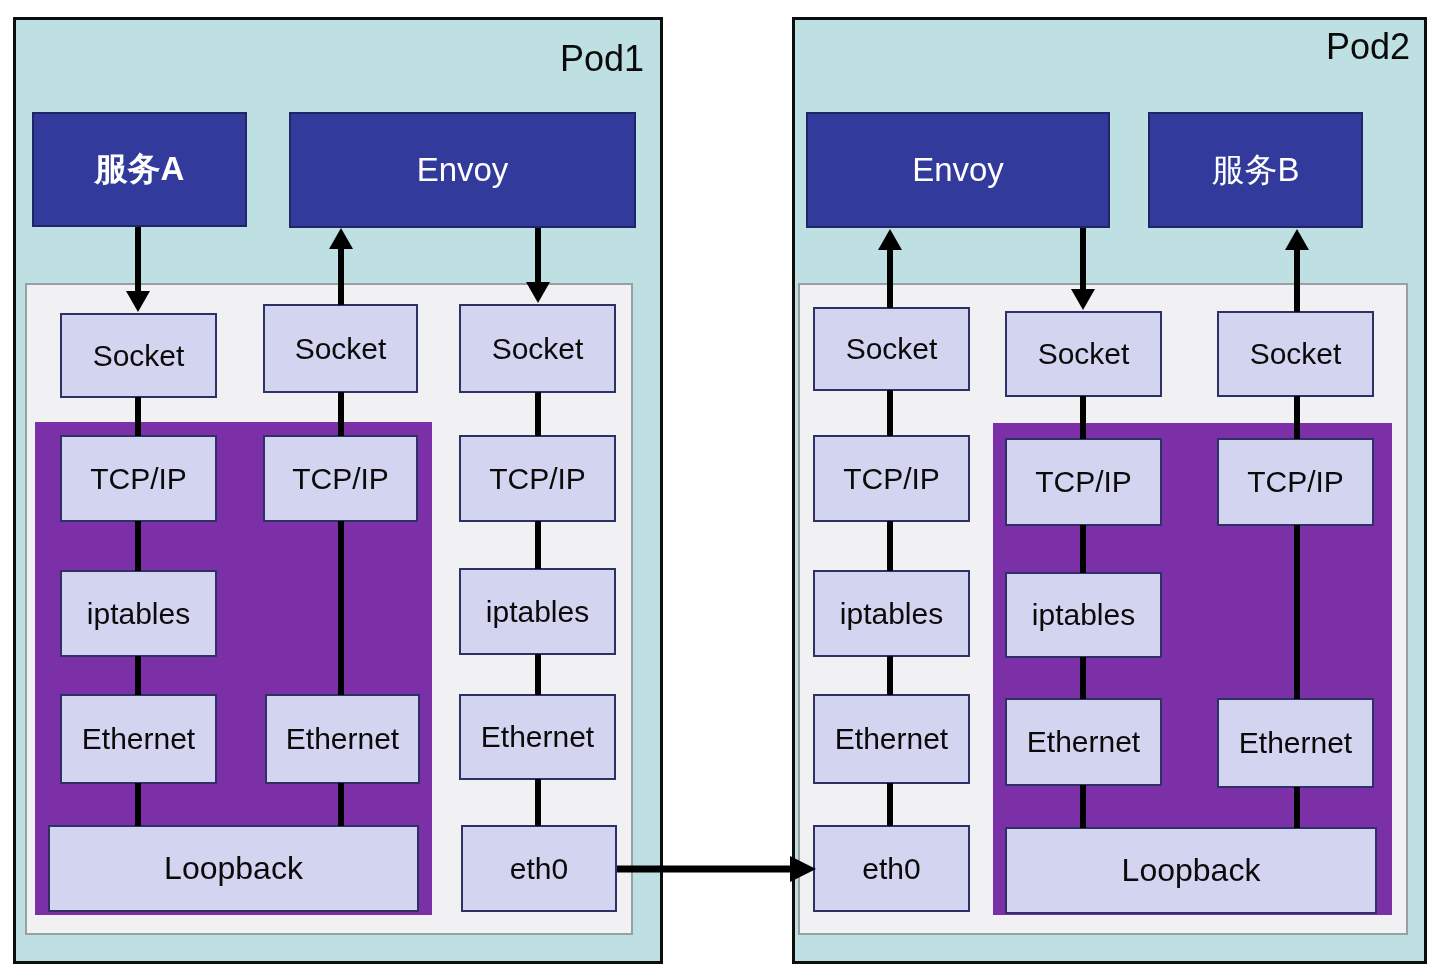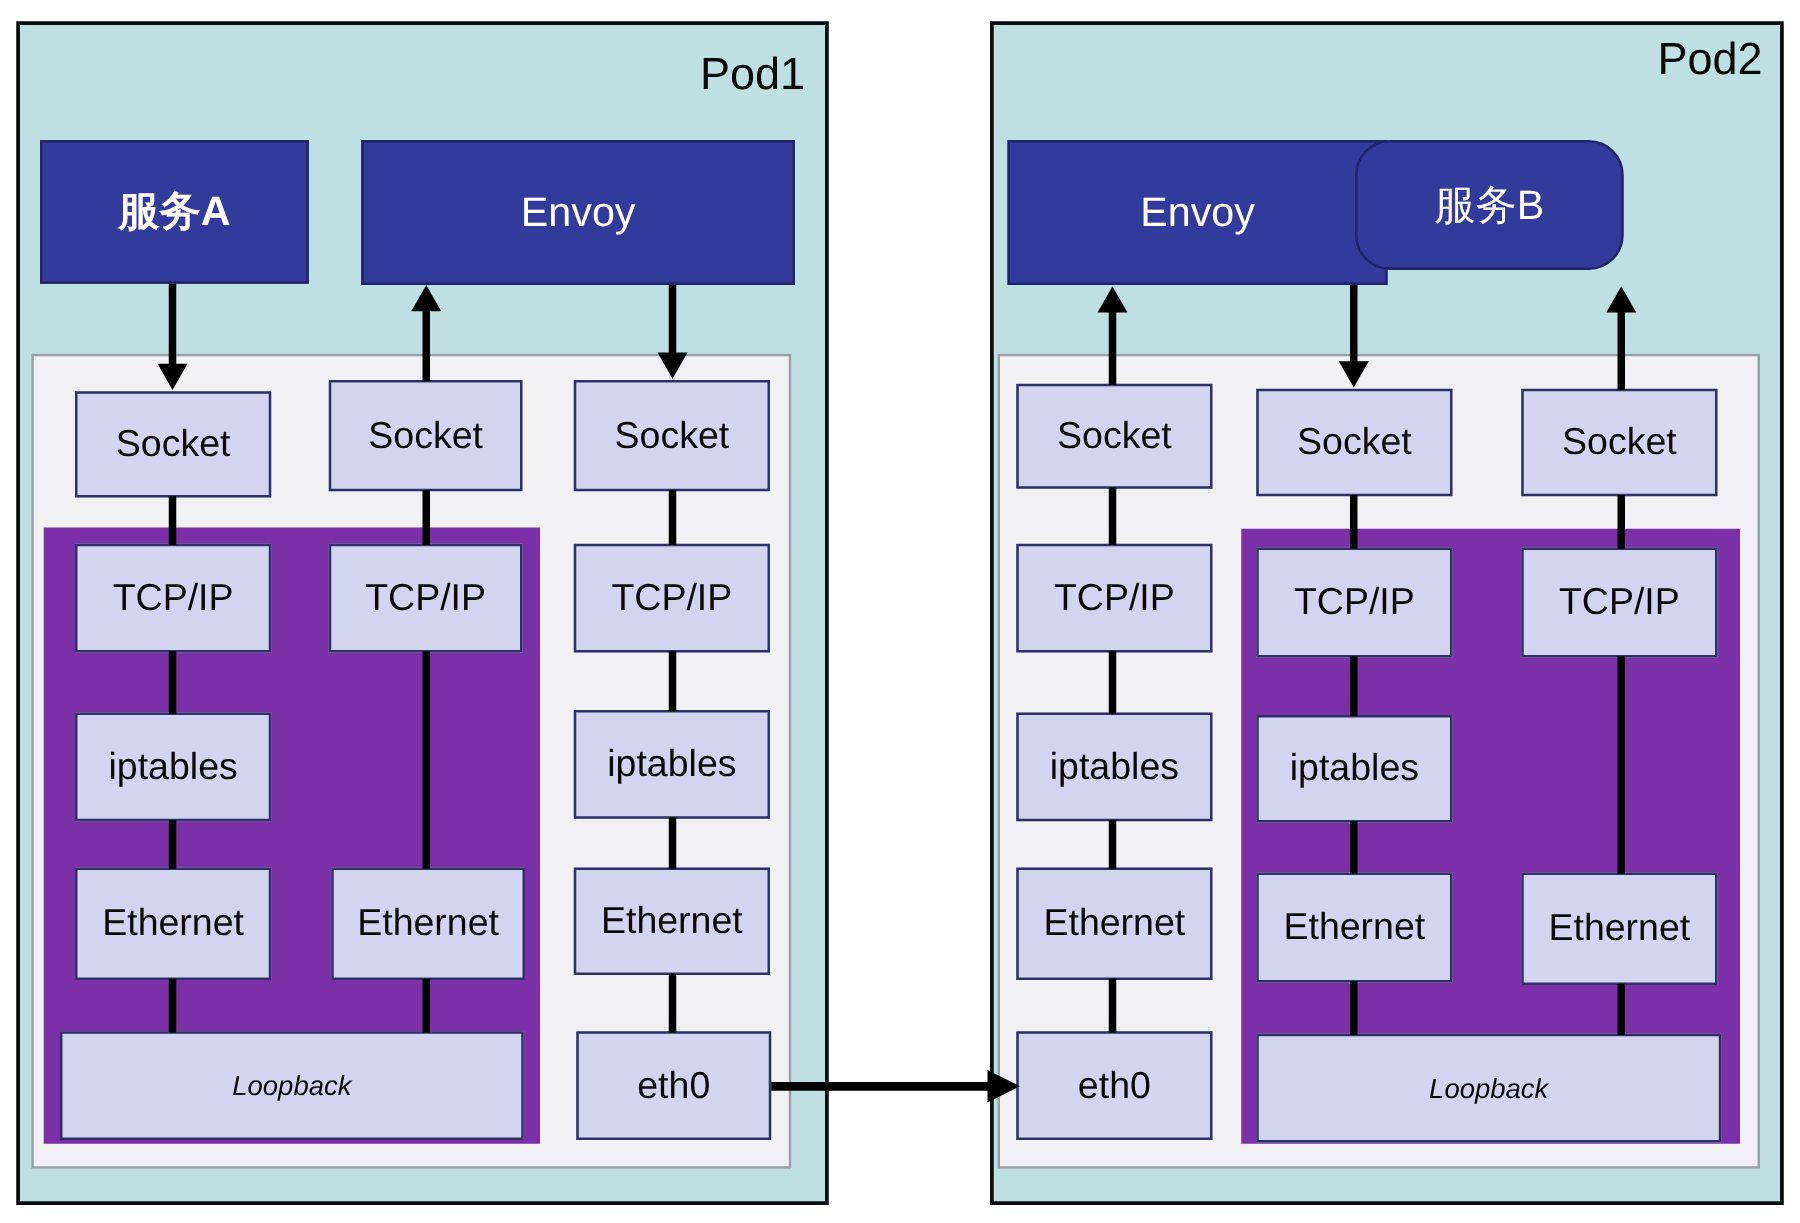--- a/index.html
+++ b/index.html
@@ -13,21 +13,21 @@
           font-family:"Liberation Sans","DejaVu Sans",sans-serif;}
   .pod{position:absolute;background:var(--pod_bg);border:3px solid var(--pod_border);
        box-sizing:border-box;z-index:1;}
   .pod-label{position:absolute;font-size:36px;color:var(--text_dark);z-index:5;}
   .panel{position:absolute;background:var(--panel_bg);border:2px solid var(--panel_border);
          box-sizing:border-box;z-index:2;}
   .purple{position:absolute;background:var(--purple);z-index:3;}
   .node{position:absolute;background:var(--node_bg);border:2px solid var(--node_border);
         box-sizing:border-box;display:flex;align-items:center;justify-content:center;
         font-size:30px;color:var(--text_dark);z-index:4;}
-  .node.wide{font-size:22px;font-style:italic;}
+  .node.wide{font-size:32px;}
   .svc{position:absolute;background:var(--service_bg);border:2px solid var(--service_border);
        box-sizing:border-box;display:flex;align-items:center;justify-content:center;
        font-size:33px;color:var(--text_light);z-index:4;}
   svg.wires{position:absolute;left:0;top:0;z-index:6;pointer-events:none;}
   svg.wires line{stroke:var(--arrow);stroke-width:6;}
   svg.wires line.thick{stroke-width:7;}
   svg.wires polygon{fill:var(--arrow);}
 </style>
 </head>
 <body>
@@ -60,21 +60,21 @@
 
   <div class="node wide" style="left:48px;top:825px;width:371px;height:87px;">Loopback</div>
 
   <div class="pod" style="left:792px;top:17px;width:635px;height:947px;">
     <div class="pod-label" style="right:14px;top:6px;">Pod2</div>
   </div>
   <div class="panel" style="left:798px;top:283px;width:610px;height:652px;"></div>
   <div class="purple" style="left:993px;top:423px;width:399px;height:492px;"></div>
 
   <div class="svc" style="left:806px;top:112px;width:304px;height:116px;">Envoy</div>
-  <div class="svc" style="left:1084px;top:112px;width:215px;height:104px;border-radius:28px;">服务B</div>
+  <div class="svc" style="left:1148px;top:112px;width:215px;height:116px;">服务B</div>
 
   <div class="node" style="left:813px;top:307px;width:157px;height:84px;">Socket</div>
   <div class="node" style="left:813px;top:435px;width:157px;height:87px;">TCP/IP</div>
   <div class="node" style="left:813px;top:570px;width:157px;height:87px;">iptables</div>
   <div class="node" style="left:813px;top:694px;width:157px;height:90px;">Ethernet</div>
   <div class="node" style="left:813px;top:825px;width:157px;height:87px;">eth0</div>
 
   <div class="node" style="left:1005px;top:311px;width:157px;height:86px;">Socket</div>
   <div class="node" style="left:1005px;top:438px;width:157px;height:88px;">TCP/IP</div>
   <div class="node" style="left:1005px;top:572px;width:157px;height:86px;">iptables</div>

